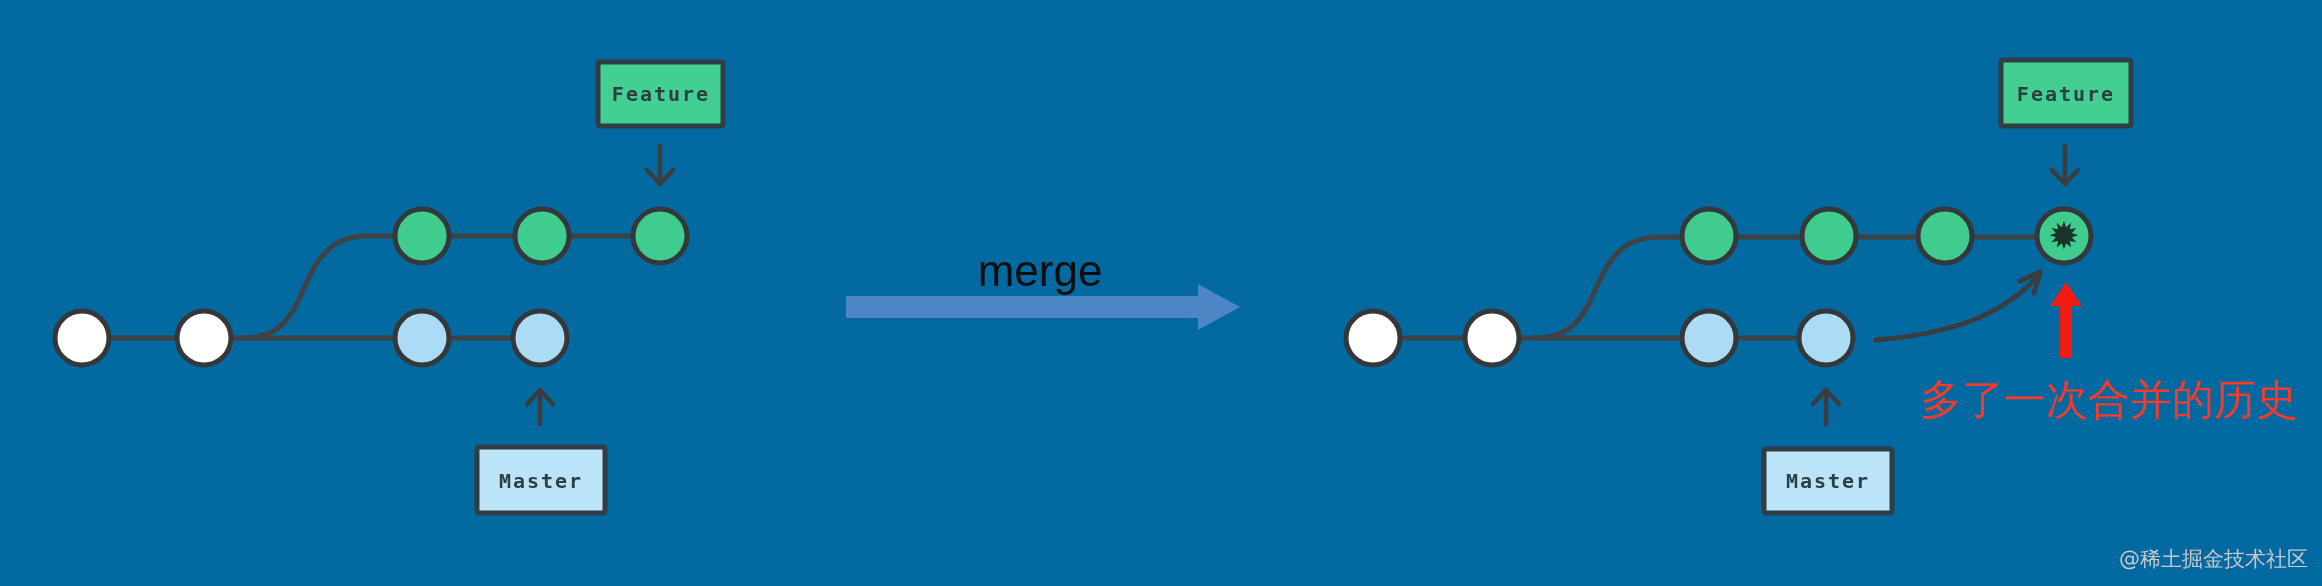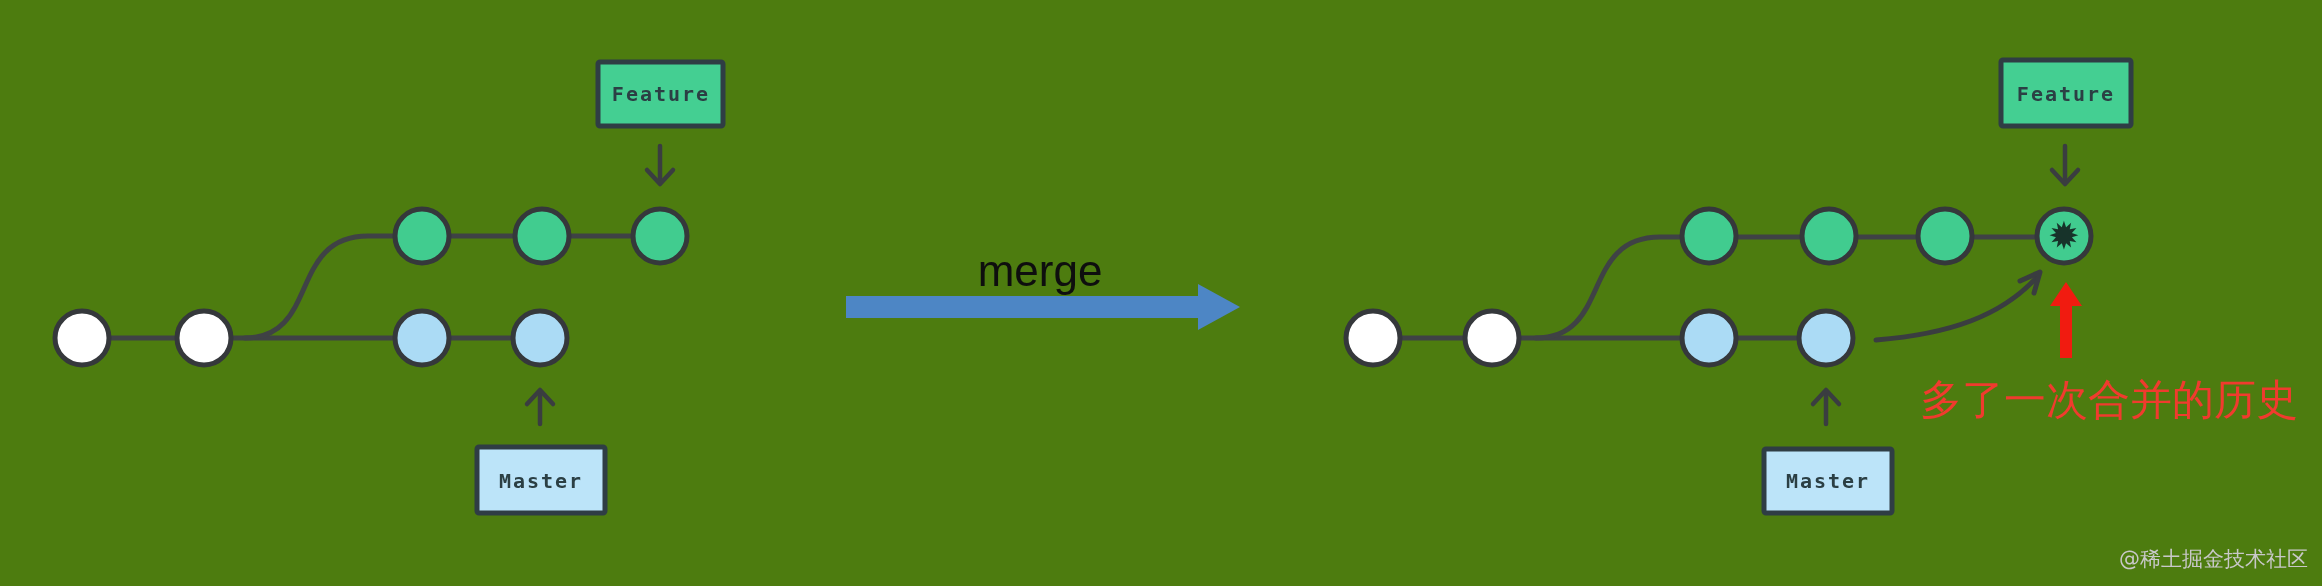--- a/index.html
+++ b/index.html
@@ -1,20 +1,20 @@
 <!DOCTYPE html>
 <html><head>
 <meta charset="utf-8">
 <style>
   html,body { margin:0; padding:0; }
   .stage {
     position: relative;
     width: 2322px;
     height: 586px;
-    background: #4d7c0f;
+    background: #0369a1;
     overflow: hidden;
     font-family: "Liberation Sans", sans-serif;
   }
   svg { display:block; }
 
   .branch-line   { fill:none; stroke:#3f4245; stroke-width:5; stroke-linecap:round; }
   .commit        { stroke:#35383b; stroke-width:5; }
   .commit.shared { fill:#ffffff; }
   .commit.master { fill:#abdbf5; }
   .commit.feature{ fill:#41cc8f; }

